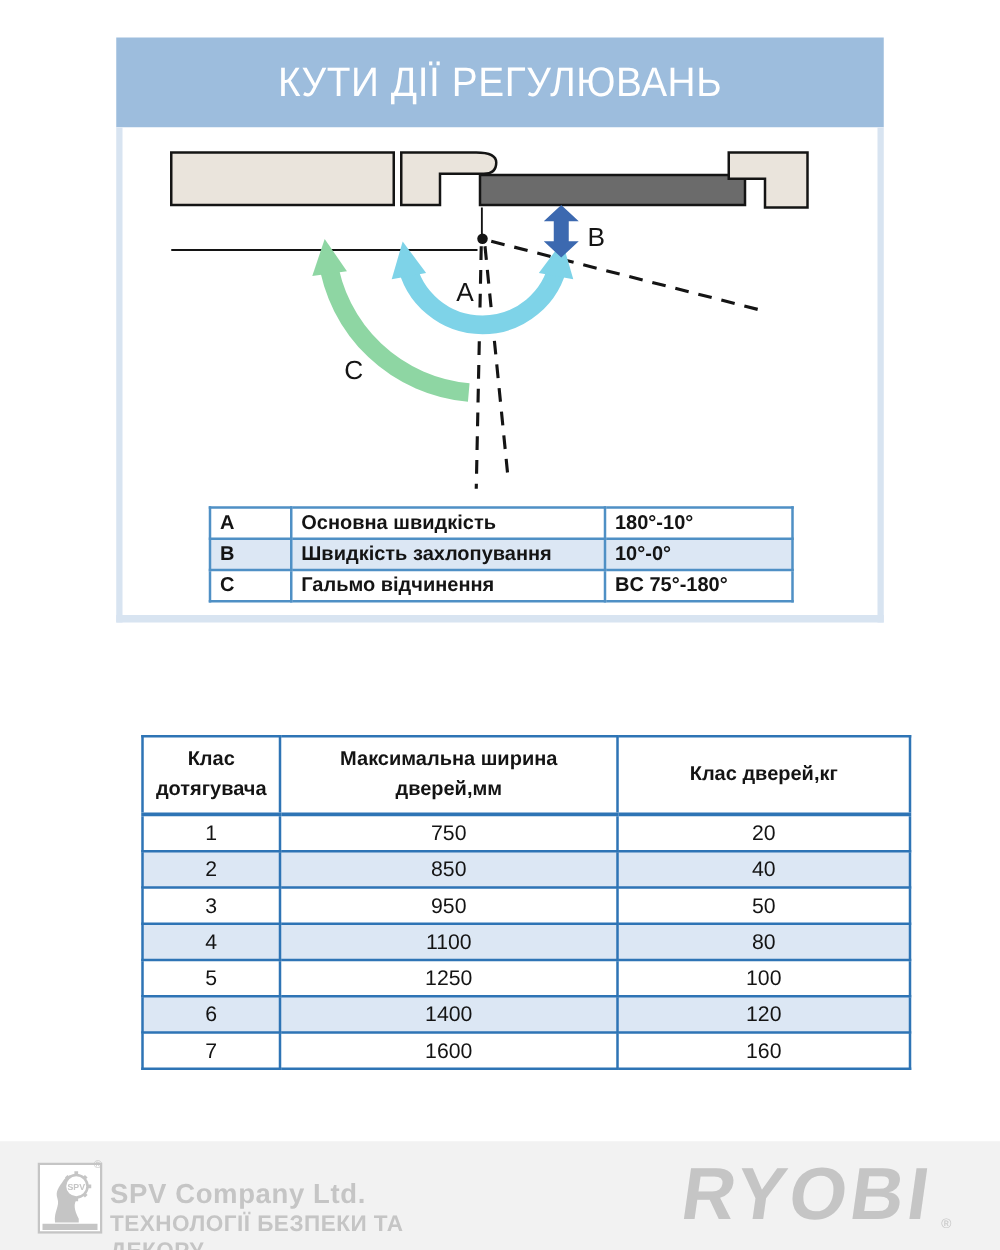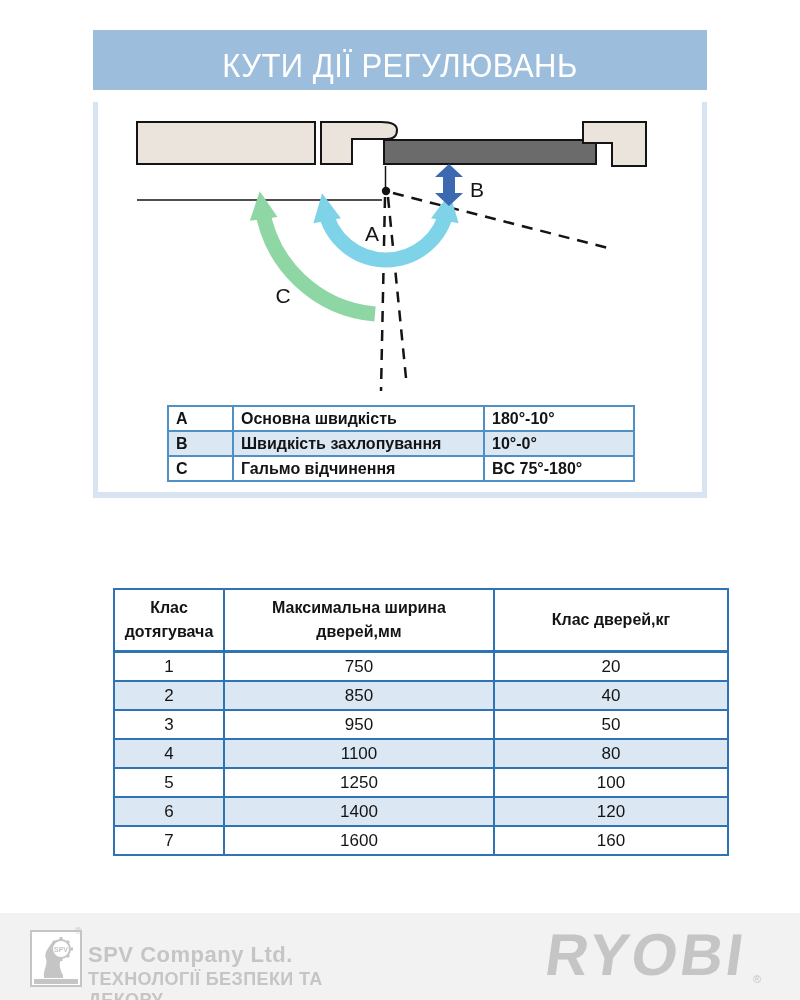--- a/index.html
+++ b/index.html
@@ -2,21 +2,21 @@
 <html style="--header-blue: #9dbddd; --panel-border: #d8e4f1; --table1-border: #4f90c5; --table2-border: #2e74b5; --row-alt: #dce7f4; --arc-a: #7ed3e8; --arc-c: #8ed6a3; --arrow-b: #3c69b0; --wall: #eae4dc; --rail: #6b6b6b; --ink: #141414; --footer-bg: #f2f2f2; --footer-gray: #c5c5c5;"><head>
 <meta charset="utf-8">
 <style>
   html,body{margin:0;padding:0;background:#ffffff;}
   .page{position:relative;width:800px;height:1000px;background:#ffffff;overflow:hidden;
         font-family:"Liberation Sans",sans-serif;color:var(--ink);}
 
   
   .band{position:absolute;left:93px;width:614px;background:var(--header-blue);
         color:#ffffff;text-align:center;overflow:hidden;}
-  .band1{top:30px;height:60px;line-height:72px;}
+  .band1{top:30px;height:72px;line-height:72px;}
   .band2{top:521px;height:62px;line-height:62px;}
   .band .t{display:inline-block;font-size:33px;font-weight:400;letter-spacing:.5px;
            transform:scaleX(.94);white-space:nowrap;}
 
   
   .p1-body{position:absolute;left:93px;top:102px;width:614px;height:396px;
            box-sizing:border-box;background:#ffffff;
            border-left:5px solid var(--panel-border);
            border-right:5px solid var(--panel-border);
            border-bottom:6px solid var(--panel-border);}

